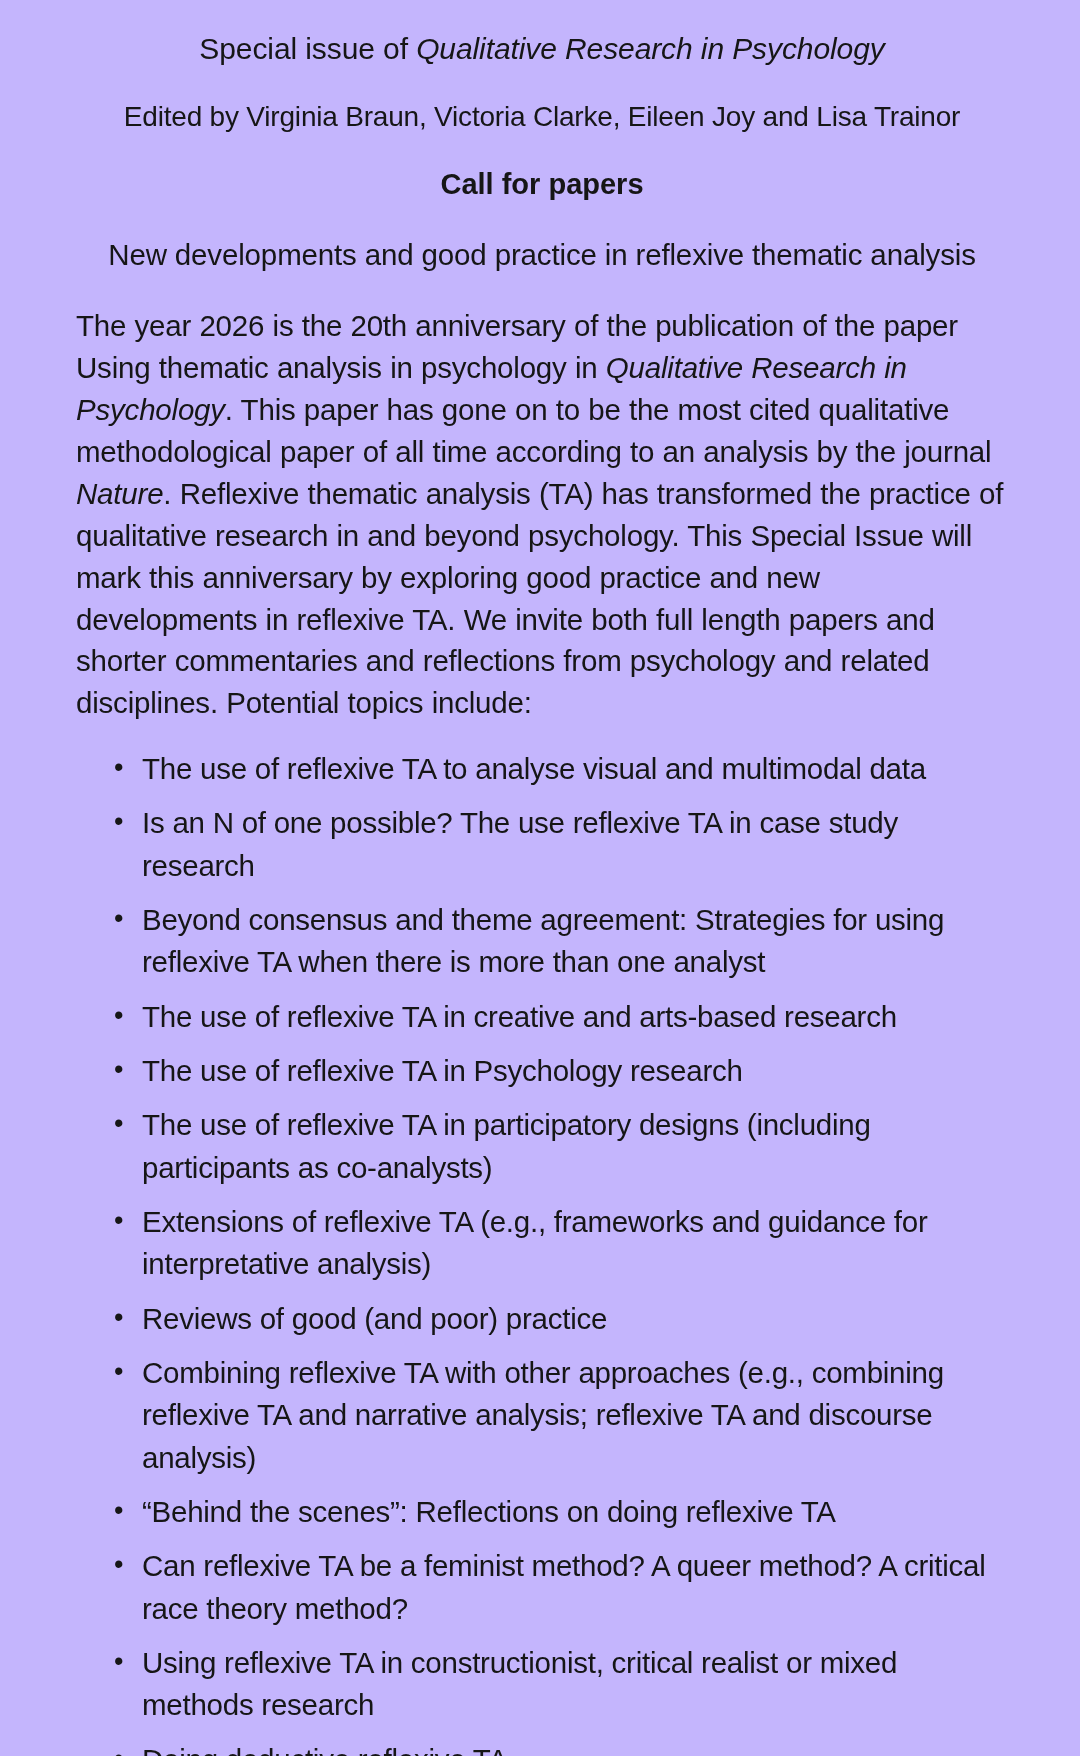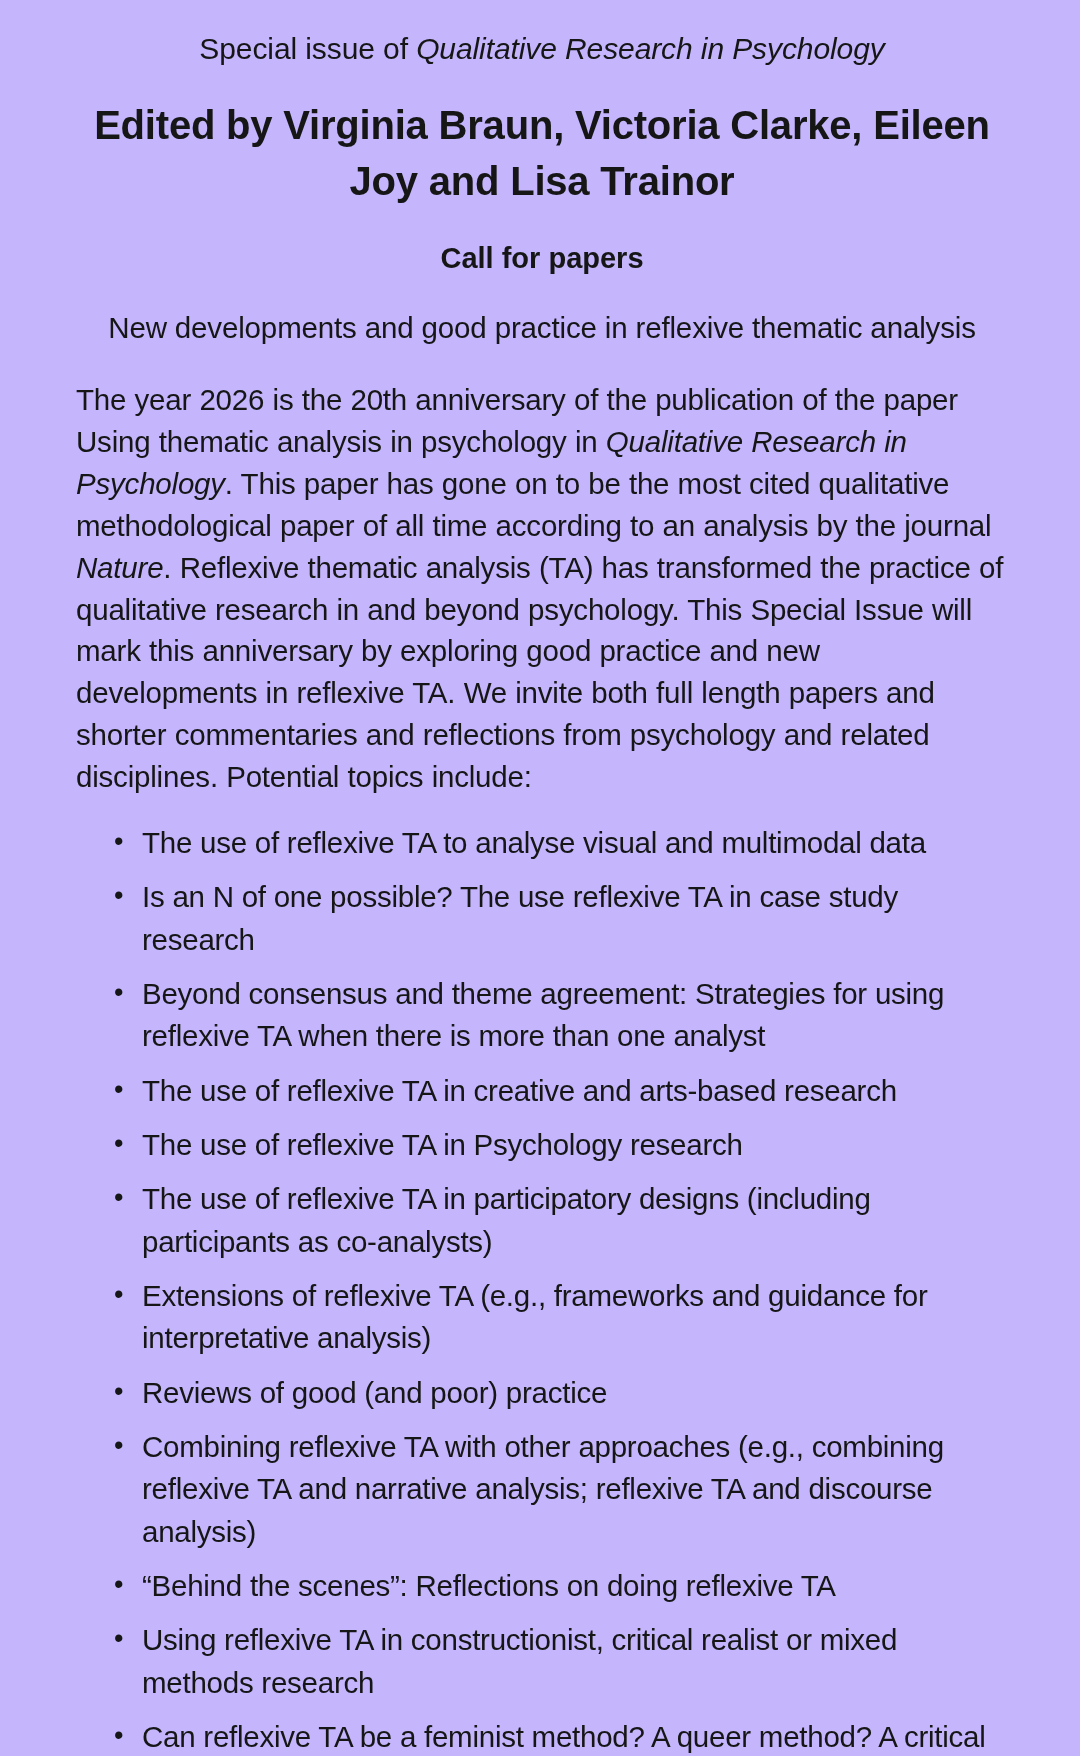--- a/index.html
+++ b/index.html
@@ -26,25 +26,24 @@
   .centered {
     text-align: center;
   }
   .line-special {
     font-size: 30px;
     line-height: 1.42;
     margin: 6px 0 0 0;
     letter-spacing: -0.1px;
   }
   .line-editors {
-    font-size: 40px;
+    font-size: 28px;
     line-height: 1.42;
     margin: 26px 0 0 0;
     letter-spacing: -0.2px;
-    font-weight: bold;
   }
   .line-callfor {
     font-size: 29px;
     font-weight: bold;
     line-height: 1.42;
     margin: 28px 0 0 0;
   }
   .line-title {
     font-size: 29.5px;
     font-weight: normal;
@@ -110,18 +109,18 @@
     <li>The use of reflexive TA to analyse visual and multimodal data</li>
     <li>Is an N of one possible? The use reflexive TA in case study research</li>
     <li>Beyond consensus and theme agreement: Strategies for using reflexive TA when there is more than one analyst</li>
     <li>The use of reflexive TA in creative and arts-based research</li>
     <li>The use of reflexive TA in Psychology research</li>
     <li>The use of reflexive TA in participatory designs (including participants as co-analysts)</li>
     <li>Extensions of reflexive TA (e.g., frameworks and guidance for interpretative analysis)</li>
     <li>Reviews of good (and poor) practice</li>
     <li>Combining reflexive TA with other approaches (e.g., combining reflexive TA and narrative analysis; reflexive TA and discourse analysis)</li>
     <li>“Behind the scenes”: Reflections on doing reflexive TA</li>
+    <li>Can reflexive TA be a feminist method? A queer method? A critical race theory method?</li>
     <li>Using reflexive TA in constructionist, critical realist or mixed methods research</li>
-    <li>Can reflexive TA be a feminist method? A queer method? A critical race theory method?</li>
     <li>Doing deductive reflexive TA</li>
   </ul>
 
 </div>
 
 </body></html>

